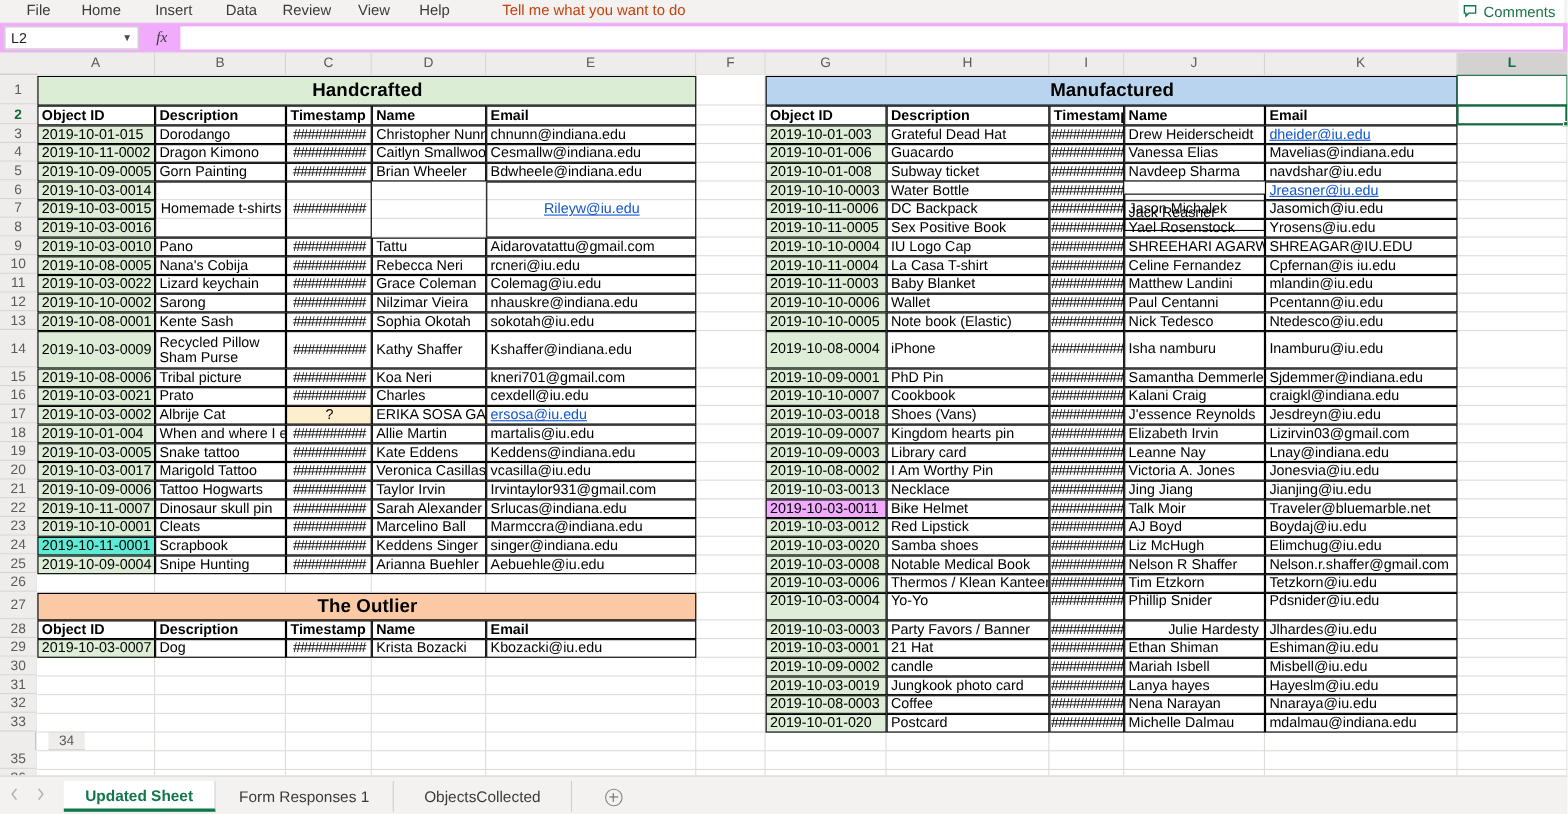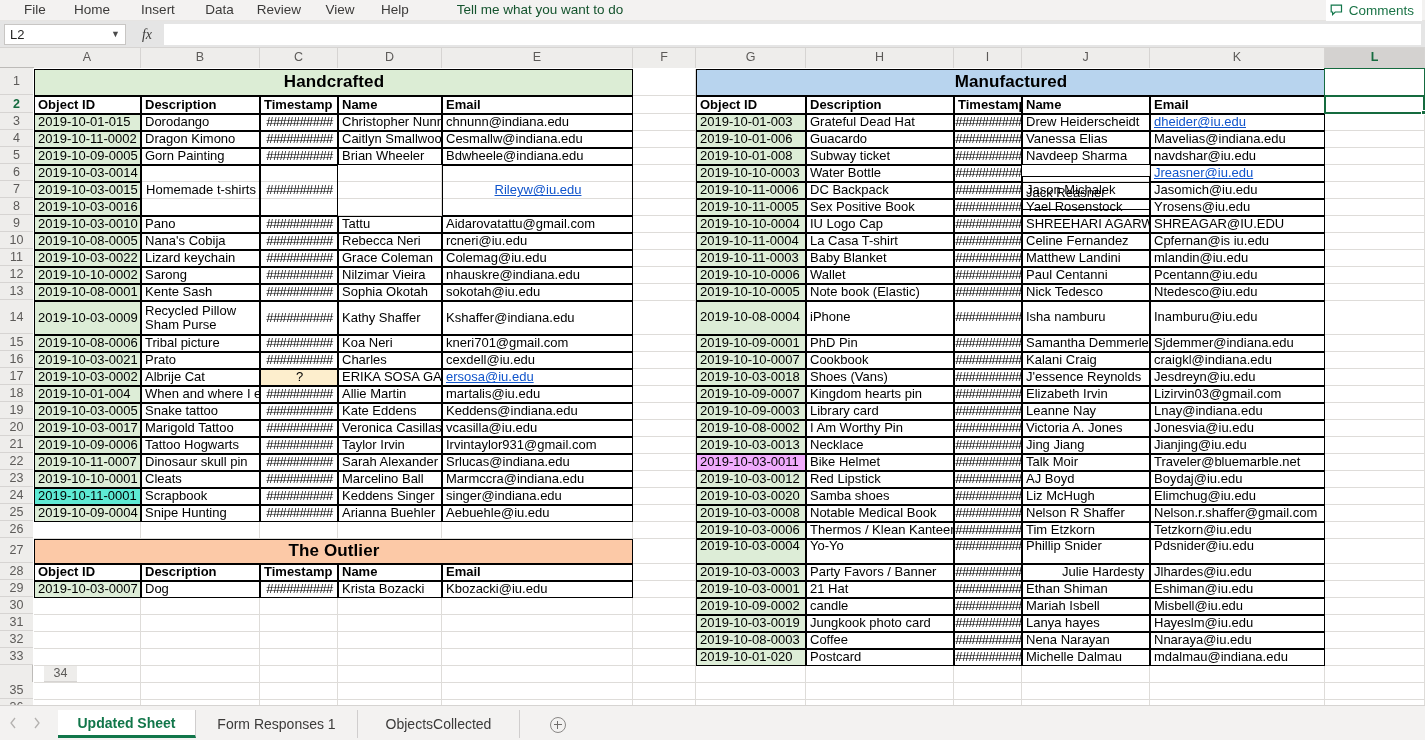--- a/index.html
+++ b/index.html
@@ -17,36 +17,36 @@
     position: absolute; left: 0; top: 0; width: 1425px; height: 21px;
     background: #f3f2f1;
     border-bottom: 1px solid #e6e4e2;
   }
   .menu-item {
     position: absolute; top: 0; height: 21px; line-height: 19px;
     font-size: 13.5px; color: #3b3a39; text-align: center;
     white-space: nowrap; cursor: default;
   }
   #menu-tell {
-    color: #14532d;
+    color: #c2410c;
   }
   #comments-btn {
     position: absolute; right: 3px; top: 0px; height: 21px;
     line-height: 20px; padding: 0 8px 0 4px;
     font-size: 13.5px; color: #1a7346;
     background: #ffffff;
     display: flex; align-items: center; gap: 4px;
     white-space: nowrap;
   }
   #comments-btn svg { display: block; }
 
   
   #formula-bar {
     position: absolute; left: 0; top: 21px; width: 1425px; height: 27px;
-    background: #e5e5e5; border-bottom: 1px solid #d6d4d2;
+    background: #f0abfc; border-bottom: 1px solid #d6d4d2;
     display: flex; align-items: center;
   }
   #name-box {
     position: absolute; left: 4px; top: 3px; width: 122px; height: 21px;
     border: 1px solid #c8c6c4; background: #ffffff;
     font-size: 13px; color: #201f1e;
     display: flex; align-items: center; padding-left: 5px;
   }
   #name-box-caret {
     position: absolute; right: 5px; top: 4px;

